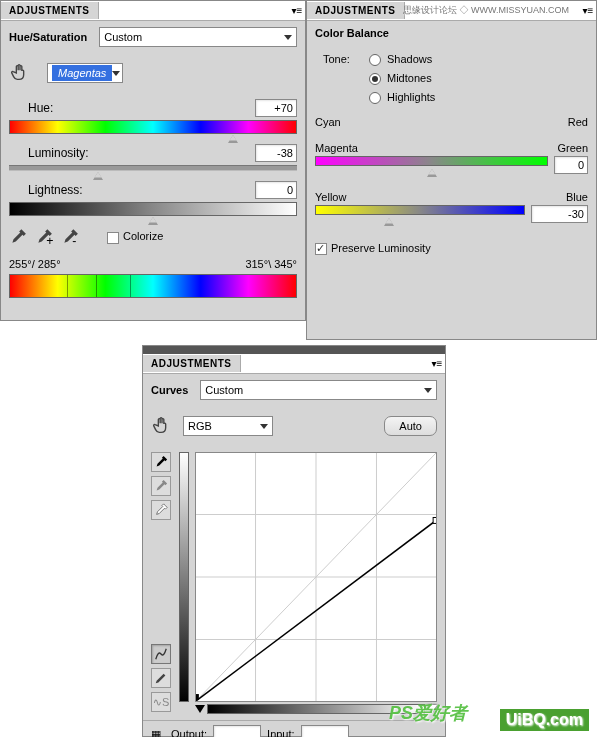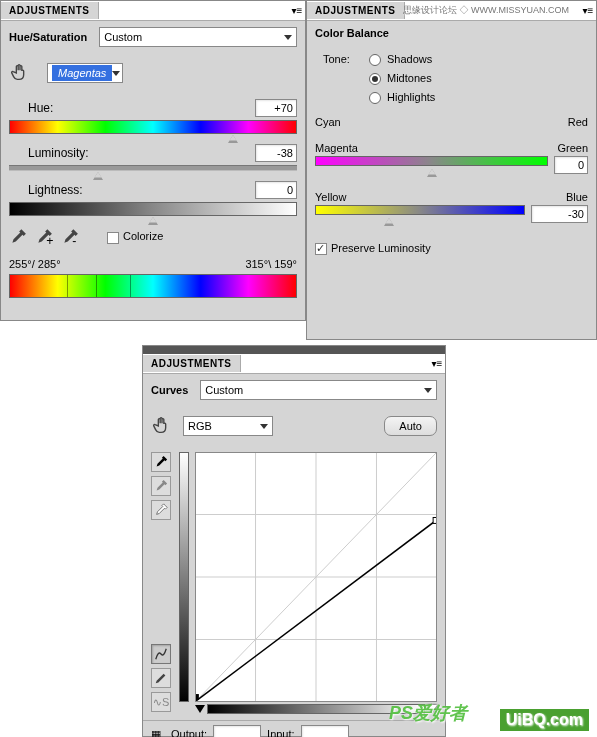--- a/index.html
+++ b/index.html
@@ -117,21 +117,21 @@
           <svg viewBox="0 0 16 16">
             <path fill="#444" d="M13 3l-2-2-2 2 1 1-6 6-1 3 3-1 6-6 1 1 2-2-2-2z"></path>
             <text x="10" y="15" font-size="8">-</text>
           </svg>
         </span>
       <span style="margin-left:20px;"><span class="checkbox"></span><span>Colorize</span></span>
     </div>
 
     <div class="range-row">
       <span>255°/ 285°</span>
-      <span>315°\ 159°</span>
+      <span>315°\ 345°</span>
     </div>
     <div class="spectrum">
       <div class="spectrum-marker" style="left:20%;"></div>
       <div class="spectrum-marker" style="left:30%;"></div>
       <div class="spectrum-marker" style="left:42%;"></div>
     </div>
   </div>
 </div>
 
 <div class="panel" style="left:306px; top:0; width:291px; height:340px;">

